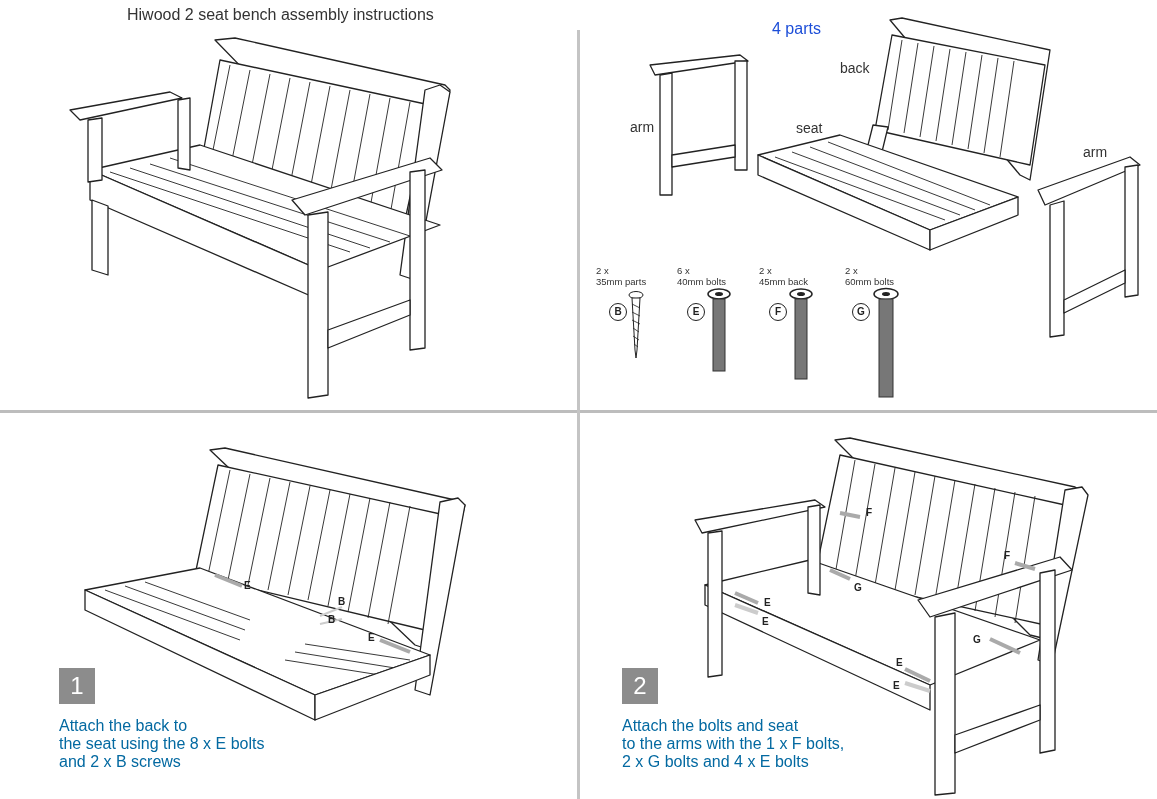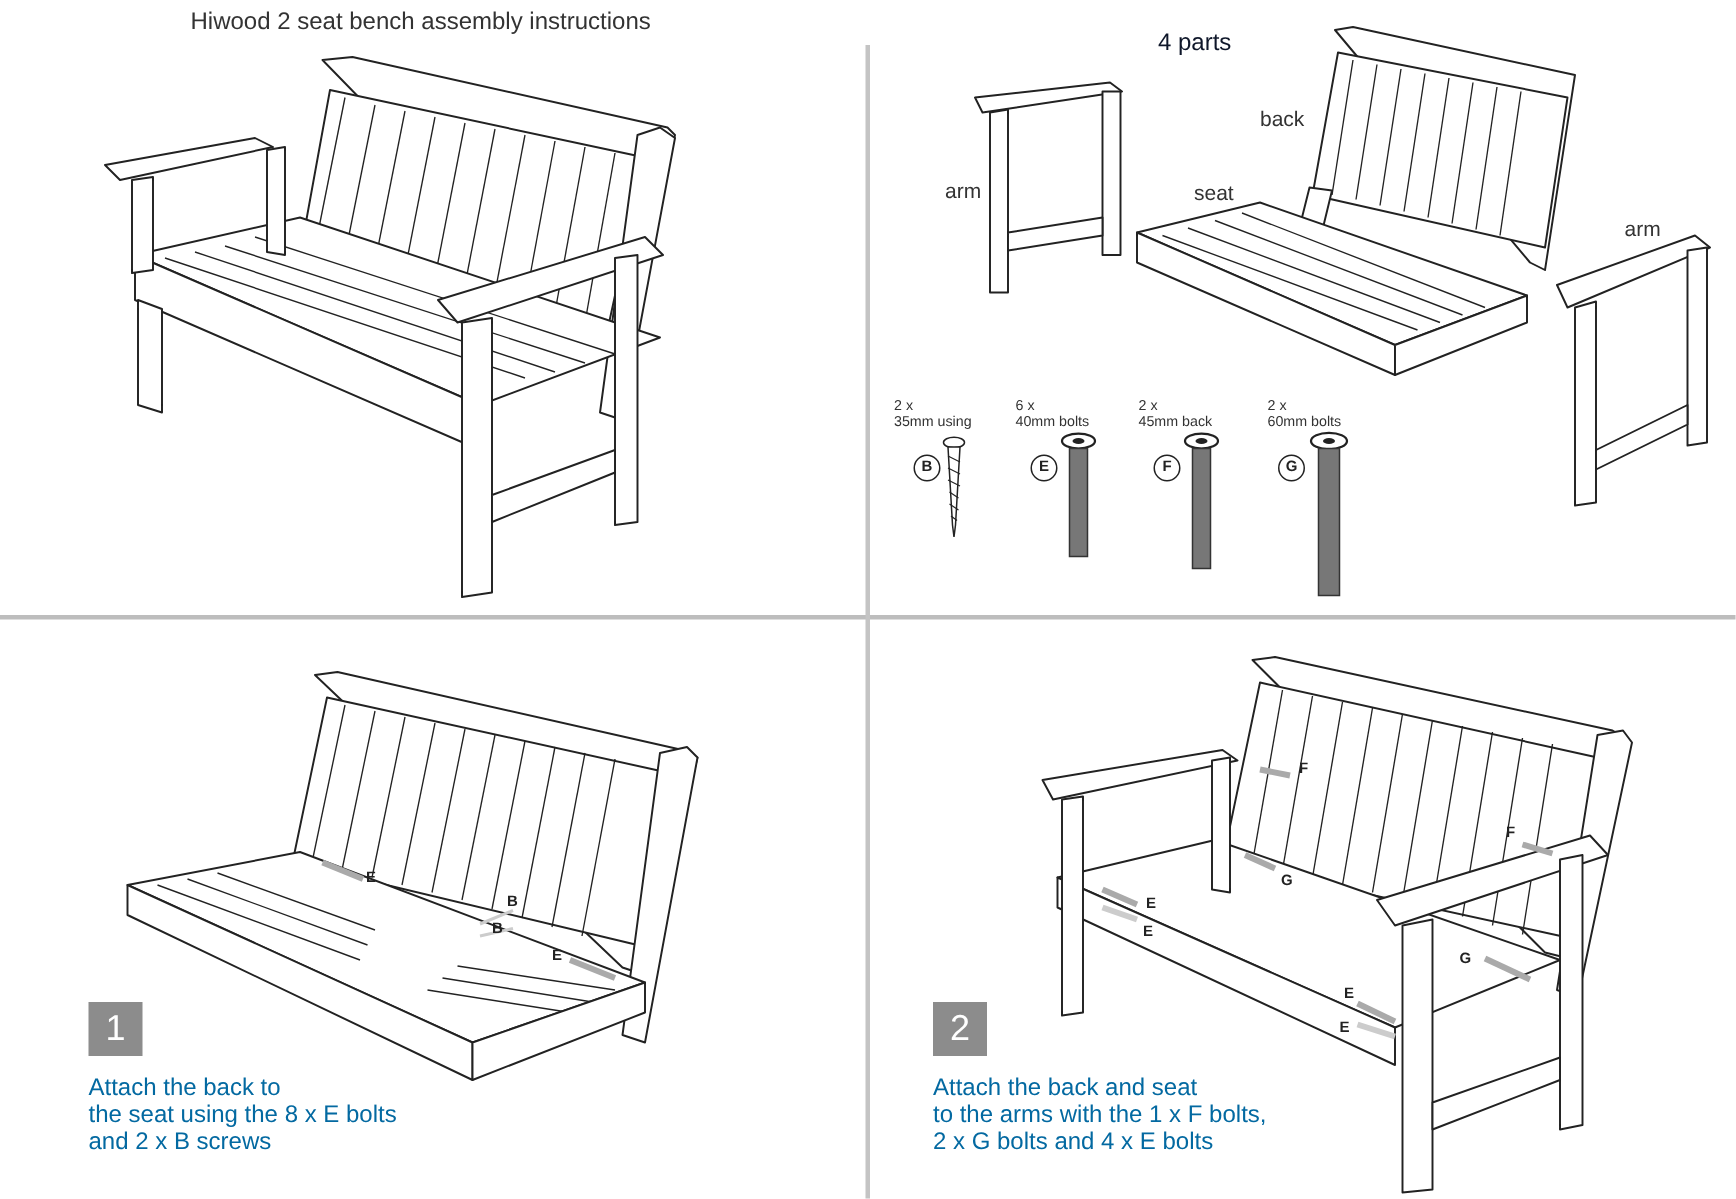--- a/index.html
+++ b/index.html
@@ -1,21 +1,21 @@
 <!DOCTYPE html>
 <html><head>
 <meta charset="utf-8">
 <style>
   html,body{margin:0;padding:0;background:#ffffff;}
   body{width:1157px;height:799px;position:relative;overflow:hidden;font-family:"Liberation Sans",sans-serif;color:#333;}
   .divider-h{position:absolute;left:0;top:410px;width:1157px;height:3px;background:#bdbdbd;}
   .divider-v{position:absolute;left:577px;top:30px;width:3px;height:769px;background:#c4c4c4;}
   .title{position:absolute;left:98px;top:6px;font-size:16px;color:#333;margin-left:29px;}
   .lbl{position:absolute;font-size:14px;color:#333;}
-  .parts-title{position:absolute;left:772px;top:20px;font-size:16px;color:#0f172a;}
+  .parts-title{position:absolute;left:772px;top:20px;font-size:16px;color:#1d4ed8;}
   .hw-label{position:absolute;font-size:9.5px;text-align:left;line-height:11px;color:#333;width:80px;}
   .badge{position:absolute;width:36px;height:36px;background:#8c8c8c;color:#fff;font-size:24px;text-align:center;line-height:36px;}
   .desc{position:absolute;font-size:16px;line-height:18px;color:#0369a1;}
   .desc div{white-space:nowrap;}
   svg{position:absolute;overflow:visible;}
   .ln{fill:#fff;stroke:#222;stroke-width:1.3;stroke-linejoin:round;}
   .thin{fill:none;stroke:#222;stroke-width:0.9;}
   .bl{position:absolute;font-size:10px;font-weight:bold;color:#222;}
   .circle-lbl{position:absolute;width:16px;height:16px;border:1.5px solid #222;border-radius:50%;font-size:10px;font-weight:bold;text-align:center;line-height:16px;color:#222;background:#fff;}
 </style>
@@ -62,21 +62,21 @@
     <polygon class="ln" points="232,170 370,128 382,140 245,185"></polygon>
     <polygon class="ln" points="248,185 268,182 268,365 248,368"></polygon>
     <polygon class="ln" points="350,142 365,140 365,318 350,320"></polygon>
     <polygon class="ln" points="268,300 350,270 350,285 268,318"></polygon>
   </svg>
 </div>
 
 <div>
   <div class="parts-title">4 parts</div>
   <div class="lbl" style="left:630px;top:119px;">arm</div>
-  <div class="lbl" style="left:840px;top:60px;margin-top:11px;">back</div>
+  <div class="lbl" style="left:840px;top:60px;">back</div>
   <div class="lbl" style="left:796px;top:120px;text-align:center;">seat</div>
   <div class="lbl" style="left:1083px;top:144px;">arm</div>
 
   <svg width="560" height="330" style="left:590px;top:15px;">
 
     <polygon class="ln" points="60,50 150,40 158,46 65,60"></polygon>
     <polygon class="ln" points="70,60 82,58 82,180 70,180"></polygon>
     <polygon class="ln" points="145,46 157,46 157,155 145,155"></polygon>
     <polygon class="ln" points="82,140 145,130 145,142 82,152"></polygon>
 
@@ -107,21 +107,21 @@
     <polygon class="ln" points="448,175 540,142 550,150 455,190"></polygon>
     <polygon class="ln" points="460,190 474,186 474,320 460,322"></polygon>
     <polygon class="ln" points="535,152 548,150 548,280 535,282"></polygon>
     <polygon class="ln" points="474,285 535,255 535,268 474,298"></polygon>
   </svg>
 
   <div>
     <div>
       <div class="hw-label" style="left:596px;top:265px;">
         <div>2 x</div>
-        <div>35mm using</div>
+        <div>35mm parts</div>
       </div>
       <div class="circle-lbl" style="left:609px;top:303px;">B</div>
       <svg width="20" height="80" style="left:626px;top:290px;">
         <ellipse cx="10" cy="5" rx="7" ry="3.5" fill="#fff" stroke="#222"></ellipse>
         <polygon points="6,8 14,8 11,60 10,68 9,60" fill="#fff" stroke="#222"></polygon>
         <g stroke="#222" stroke-width="0.8">
             <line x1="6" y1="14" x2="14" y2="18"></line>
             <line x1="6" y1="22" x2="14" y2="26"></line>
             <line x1="6" y1="30" x2="14" y2="34"></line>
             <line x1="7" y1="38" x2="13" y2="42"></line>
@@ -262,17 +262,17 @@
   <div class="bl" style="left:1004px;top:550px;">F</div>
   <div class="bl" style="left:854px;top:582px;">G</div>
   <div class="bl" style="left:973px;top:634px;">G</div>
   <div class="bl" style="left:764px;top:597px;">E</div>
   <div class="bl" style="left:762px;top:616px;">E</div>
   <div class="bl" style="left:896px;top:657px;">E</div>
   <div class="bl" style="left:893px;top:680px;">E</div>
 
   <div class="badge" style="left:622px;top:668px;">2</div>
   <div class="desc" style="left:622px;top:717px;">
-    <div>Attach the back and seat</div>
+    <div>Attach the bolts and seat</div>
     <div>to the arms with the 1 x F bolts,</div>
     <div>2 x G bolts and 4 x E bolts</div>
   </div>
 </div>
 
 </body></html>

